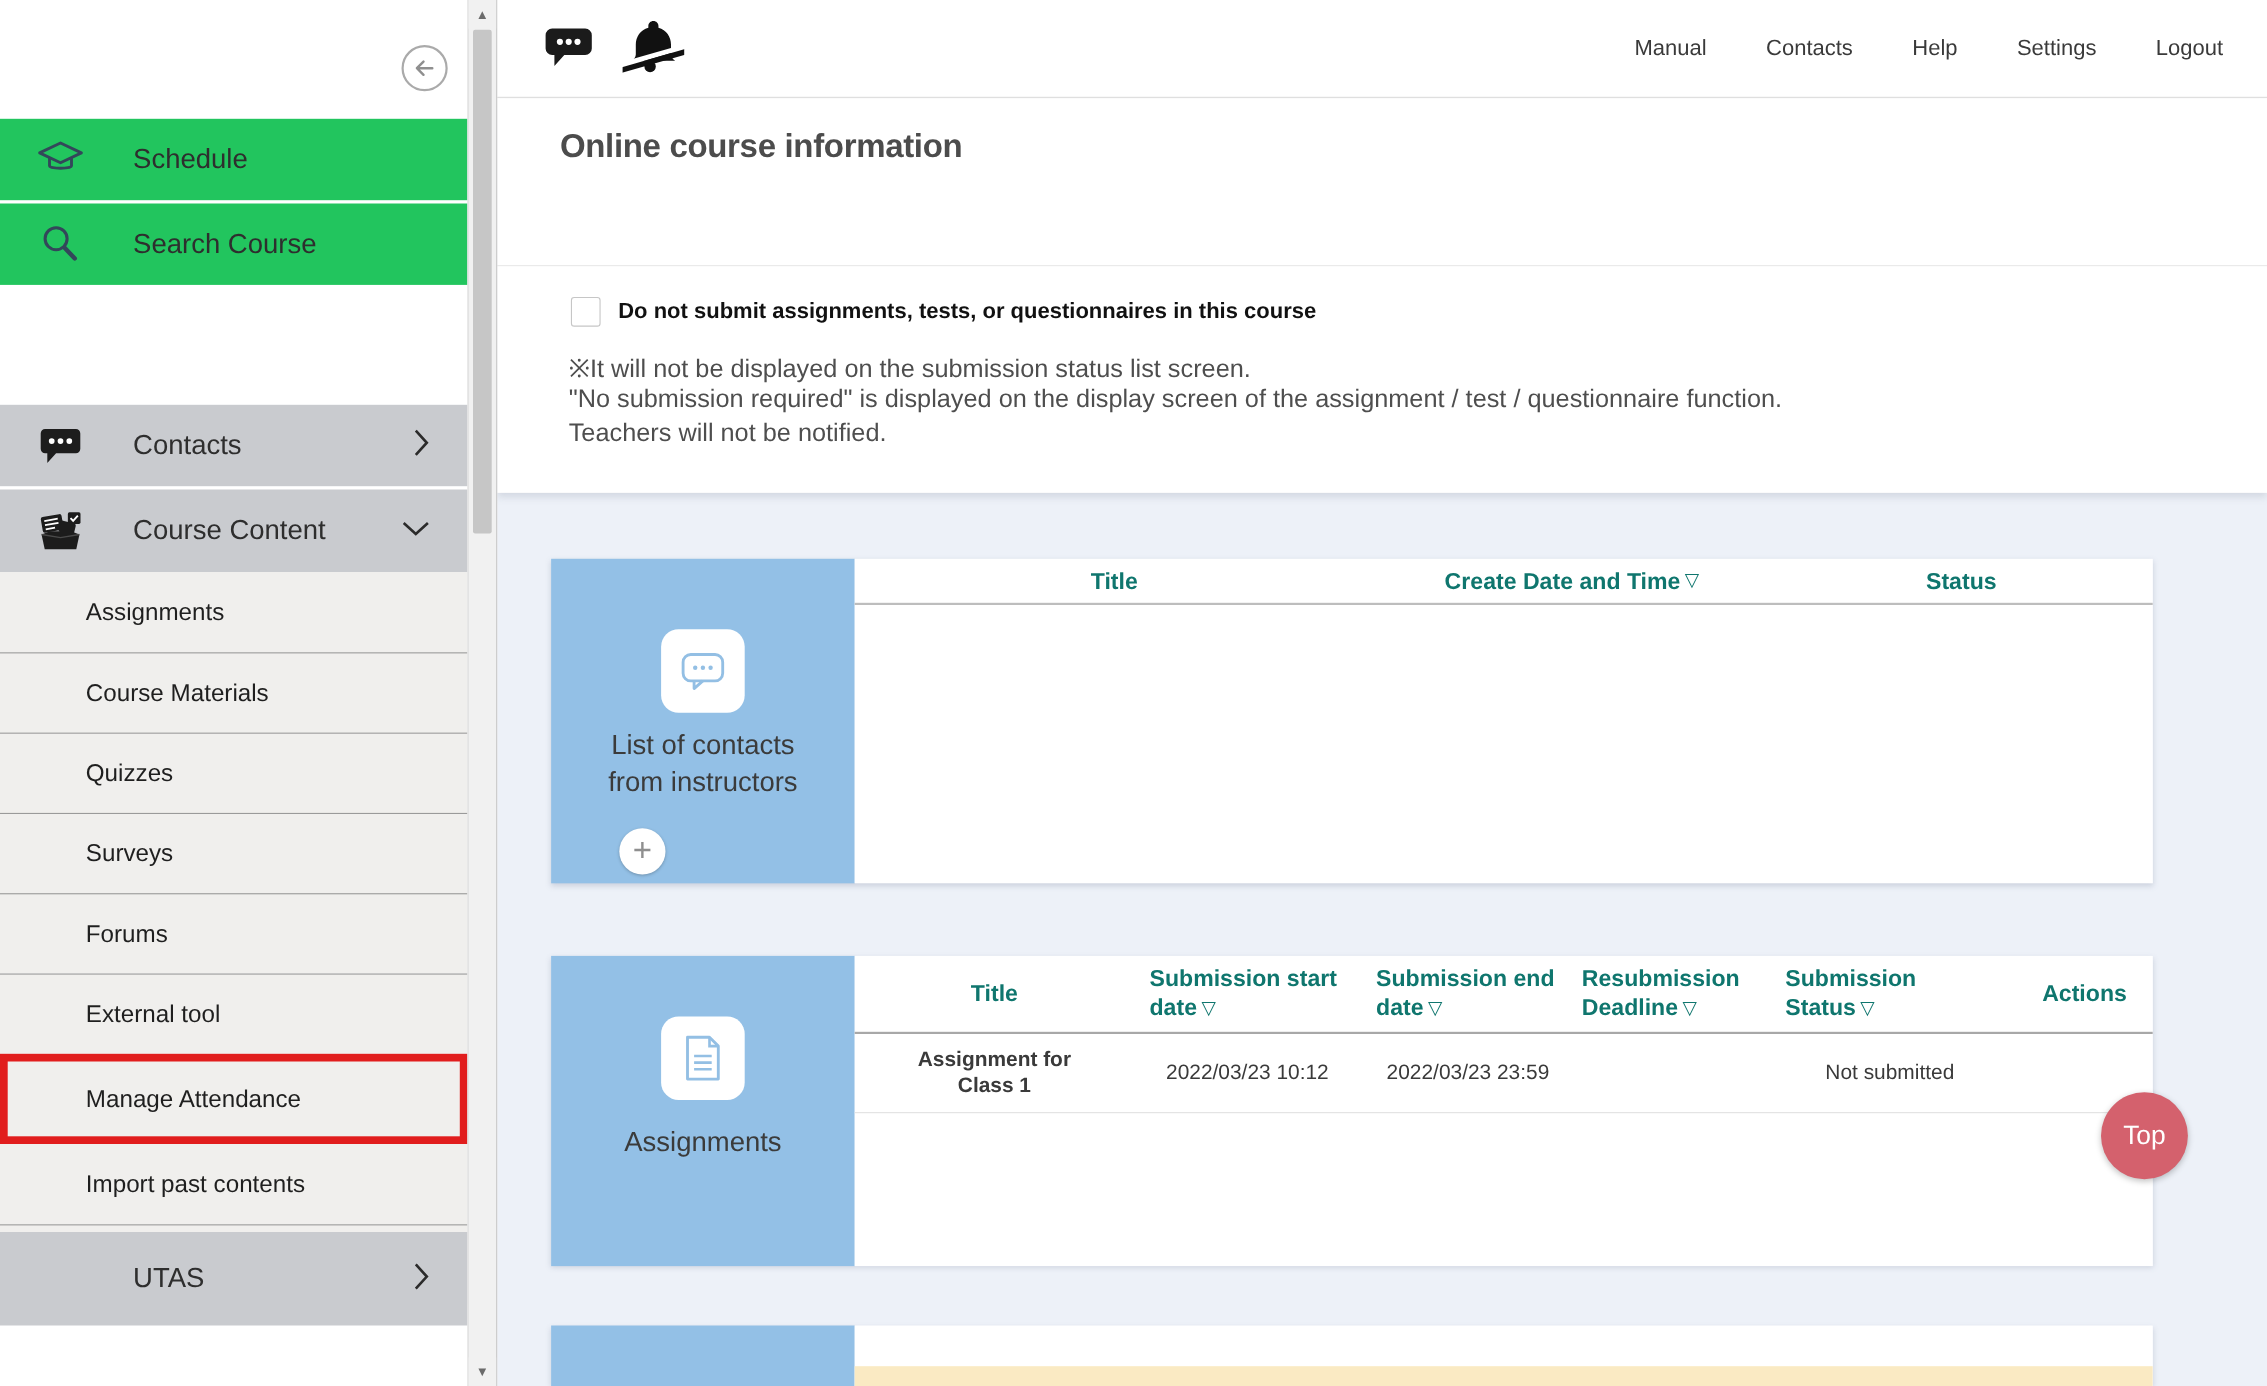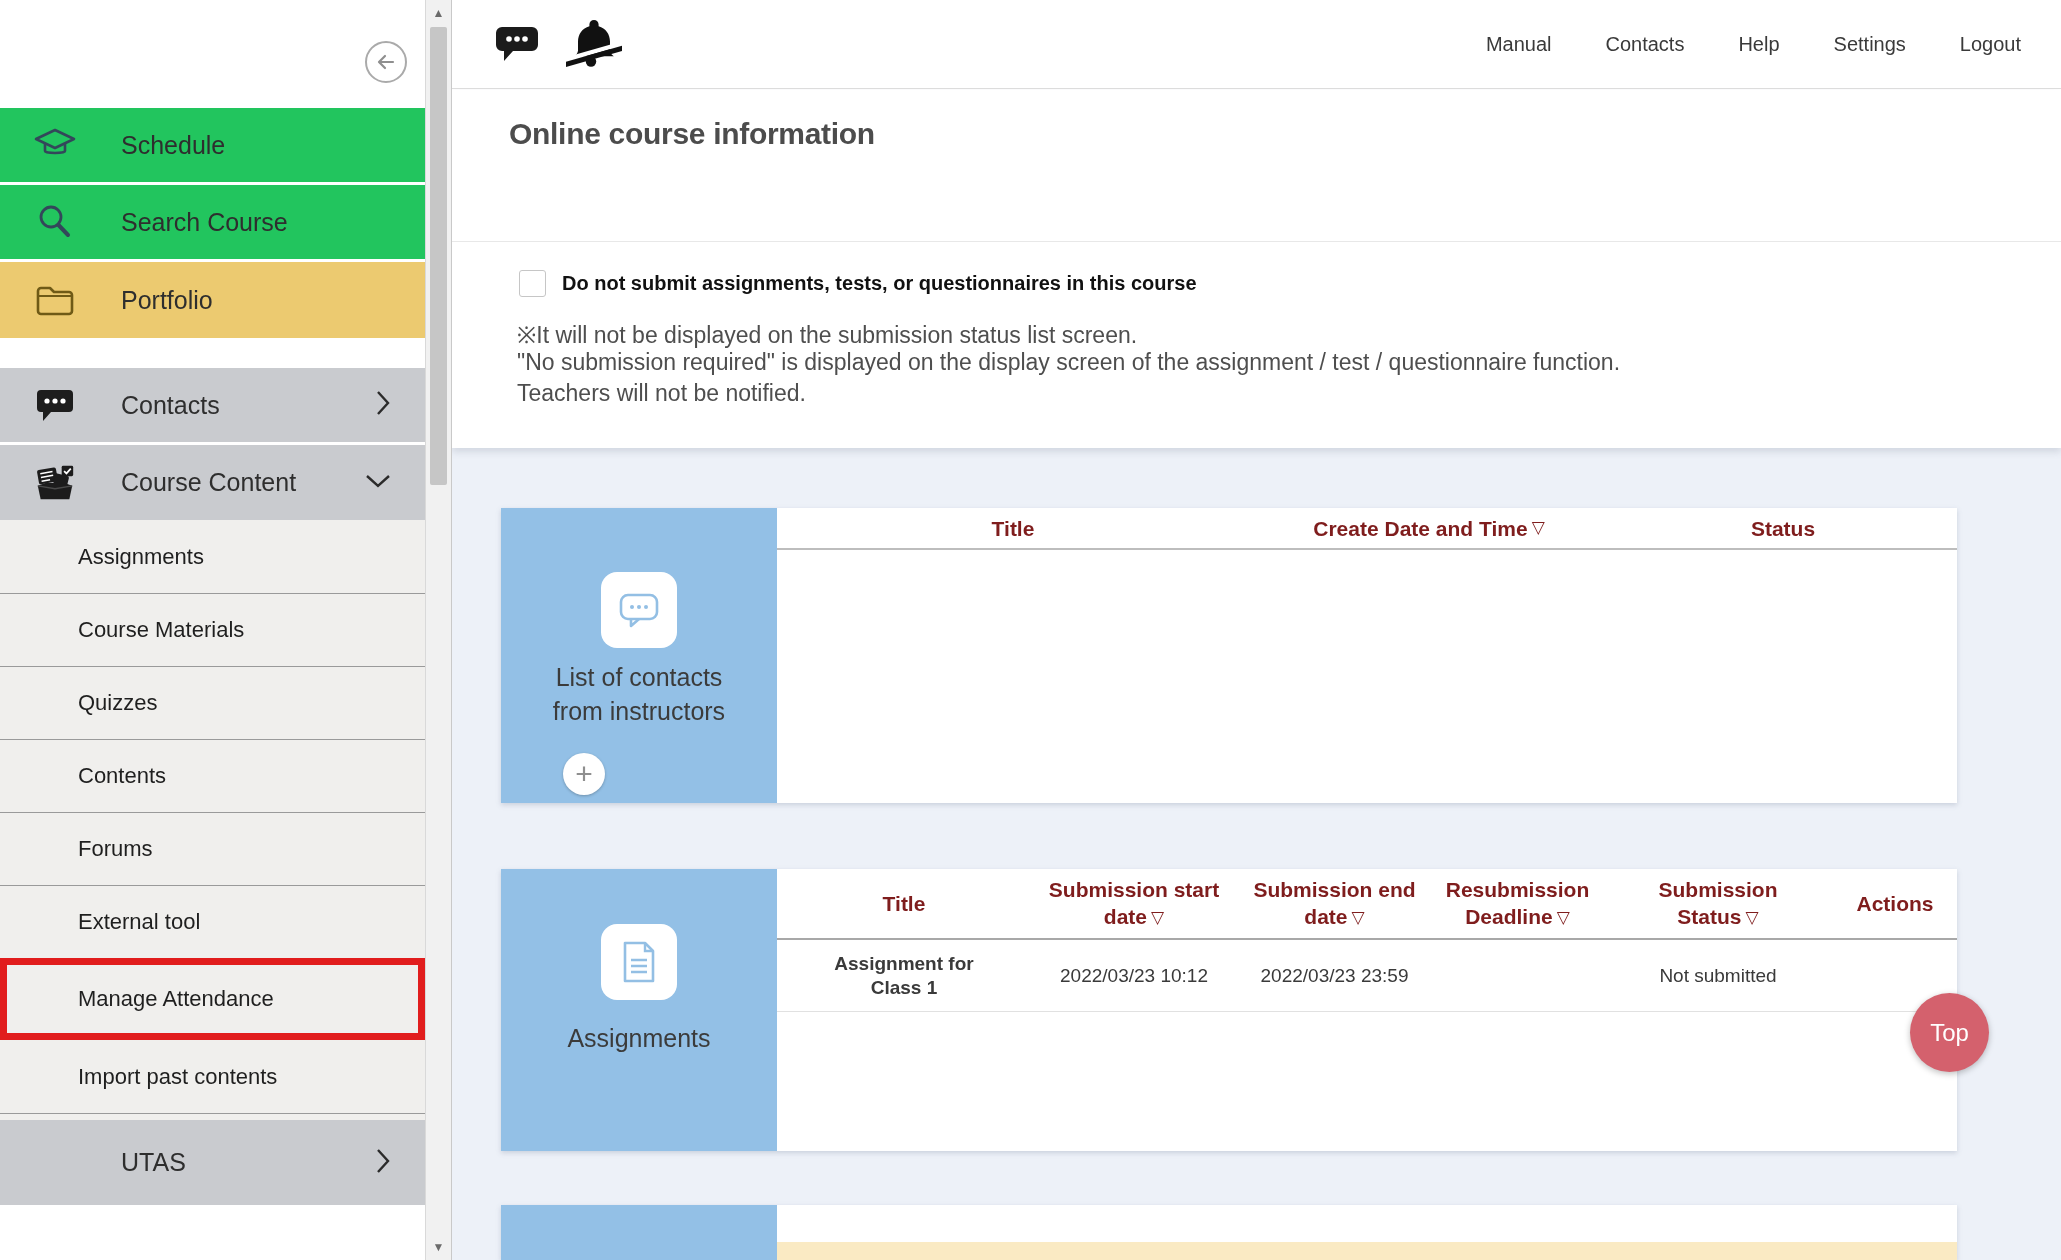--- a/index.html
+++ b/index.html
@@ -57,22 +57,22 @@
 
   .panel { position:absolute; left:501px; width:1456px; display:flex; box-shadow:0 2px 5px rgba(100,110,140,0.25); }
   .card { width:276px; background:#93c0e6; position:relative; flex:none; }
   .tbl { width:1180px; background:#fff; position:relative; }
 
   .icon-sq { position:absolute; left:100px; width:76px; height:76px; background:#fff; border-radius:16px;
     display:flex; align-items:center; justify-content:center; }
   .card-label { position:absolute; left:0; width:276px; text-align:center; font-size:25px; color:#3b3b3b; line-height:34px; }
 
   .thead { display:flex; border-bottom:2px solid #bdbdbd; }
-  .th { display:flex; align-items:center; justify-content:center; text-align:center;
-    font-weight:bold; font-size:21px; color:#7f1d1d; line-height:27px; }
+  .th { display:flex; align-items:center; justify-content:center; text-align:left;
+    font-weight:bold; font-size:21px; color:#0f766e; line-height:27px; }
   .sort { font-size:17px; font-weight:normal; position:relative; top:-1px; padding-left:4px; }
 
   #tbl1-head { height:42px; }
   #tbl2-head { height:71px; border-bottom:2px solid #a8a8a8; }
 
   .trow { display:flex; border-bottom:1px solid #e1e1e1; height:72px; }
   .td { display:flex; align-items:center; justify-content:center; text-align:center; font-size:19px; color:#3a3a3a; line-height:24px; }
   .td-title { font-weight:bold; padding:0 36px; }
 
   #plus-btn { position:absolute; left:62px; top:245px; width:42px; height:42px; border-radius:50%;
@@ -109,29 +109,20 @@
   <div class="sb-item bg-blue" style="top:185px;height:74px;">
     <span class="sb-icon">
       <svg width="40" height="40" viewBox="0 0 40 40">
         <circle cx="16" cy="15" r="10" fill="none" stroke="#33475a" stroke-width="2.8"></circle>
         <path d="M23.5 23 L33 33" stroke="#33475a" stroke-width="4" stroke-linecap="round"></path>
       </svg>
     </span>
     <span class="sb-label">Search Course</span>
   </div>
 
-  <div class="sb-item bg-yellow" style="top:262px;height:76px;">
-    <span class="sb-icon">
-      <svg width="42" height="36" viewBox="0 0 42 36">
-        <path d="M4 9 a3 3 0 0 1 3-3 h9 l4 4 h15 a3 3 0 0 1 3 3 v16 a3 3 0 0 1 -3 3 H7 a3 3 0 0 1 -3-3 Z" fill="none" stroke="#6f5a16" stroke-width="2.6" stroke-linejoin="round"></path>
-        <path d="M4 14 h34" stroke="#6f5a16" stroke-width="2.2"></path>
-      </svg>
-    </span>
-    <span class="sb-label">Portfolio</span>
-  </div>
 
   <div class="sb-item bg-gray" style="top:368px;height:74px;">
     <span class="sb-icon">
       <svg width="42" height="38" viewBox="0 0 42 38">
         <path d="M7 4 h28 a4 4 0 0 1 4 4 v14 a4 4 0 0 1 -4 4 H17 l-8 9 v-9 H7 a4 4 0 0 1 -4-4 V8 a4 4 0 0 1 4-4 z" fill="#1d1d1d"></path>
         <circle cx="13" cy="15" r="2.6" fill="#fff"></circle>
           <circle cx="21" cy="15" r="2.6" fill="#fff"></circle>
           <circle cx="29" cy="15" r="2.6" fill="#fff"></circle>
       </svg>
     </span>
@@ -166,21 +157,21 @@
   <div class="sb-item sb-sub bg-sub" style="top:520px;height:73px;">
     <span class="sb-label">Assignments</span>
   </div>
   <div class="sb-item sb-sub bg-sub sb-divtop" style="top:593px;height:73px;">
     <span class="sb-label">Course Materials</span>
   </div>
   <div class="sb-item sb-sub bg-sub sb-divtop" style="top:666px;height:73px;">
     <span class="sb-label">Quizzes</span>
   </div>
   <div class="sb-item sb-sub bg-sub sb-divtop" style="top:739px;height:73px;">
-    <span class="sb-label">Contents</span>
+    <span class="sb-label">Surveys</span>
   </div>
   <div class="sb-item sb-sub bg-sub sb-divtop" style="top:812px;height:73px;">
     <span class="sb-label">Forums</span>
   </div>
   <div class="sb-item sb-sub bg-sub sb-divtop" style="top:885px;height:73px;">
     <span class="sb-label">External tool</span>
   </div>
 
   <div id="item-manage" class="sb-item sb-sub bg-sub" style="top:958px;height:82px;">
     <span class="sb-label" style="left:71px;">Manage Attendance</span>

